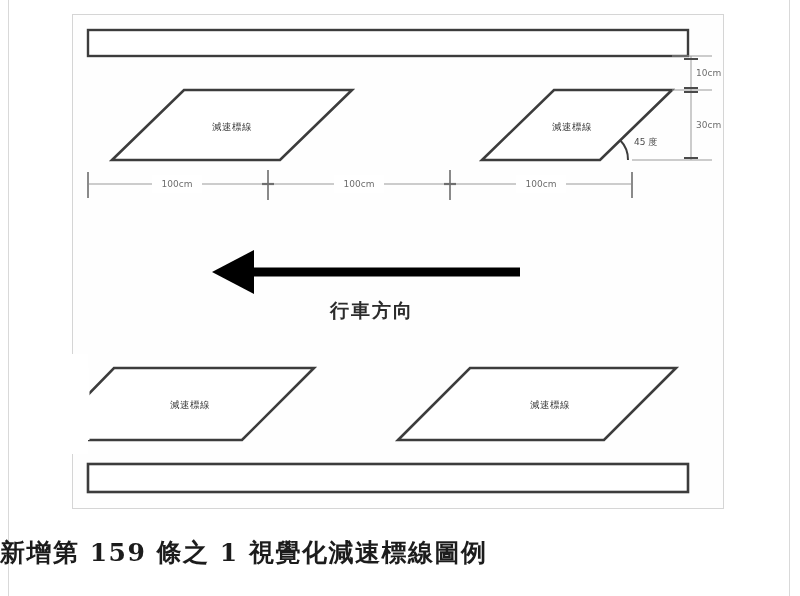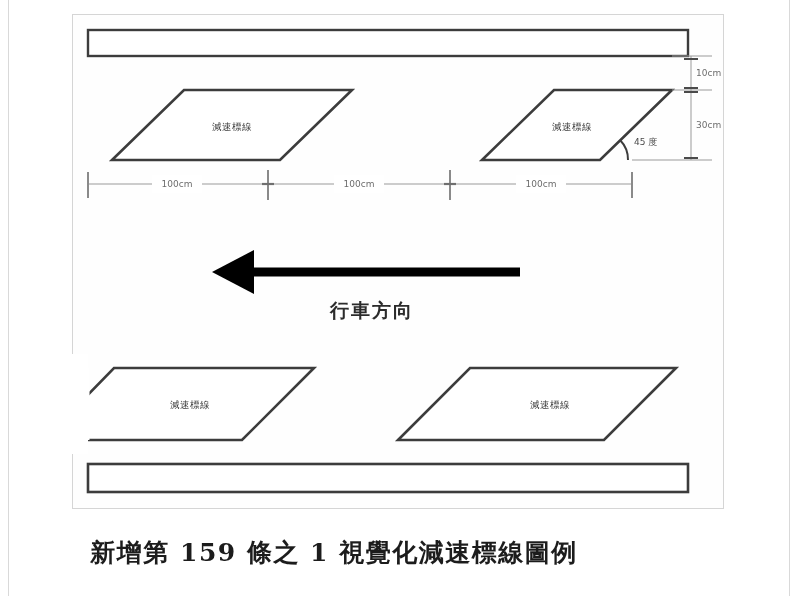--- a/index.html
+++ b/index.html
@@ -92,21 +92,20 @@
     letter-spacing: 2px;
     text-anchor: middle;
     dominant-baseline: middle;
   }
 
   #caption {
     position: absolute;
     left: 0;
     top: 536px;
     width: 668px;
-    text-align: center;
     font-family: "DejaVu Serif", "Liberation Serif", serif;
     font-size: 25px;
     font-weight: 700;
     color: #1c1c1c;
     letter-spacing: 1.5px;
     white-space: nowrap;
   }
 </style>
 </head>
 <body>

